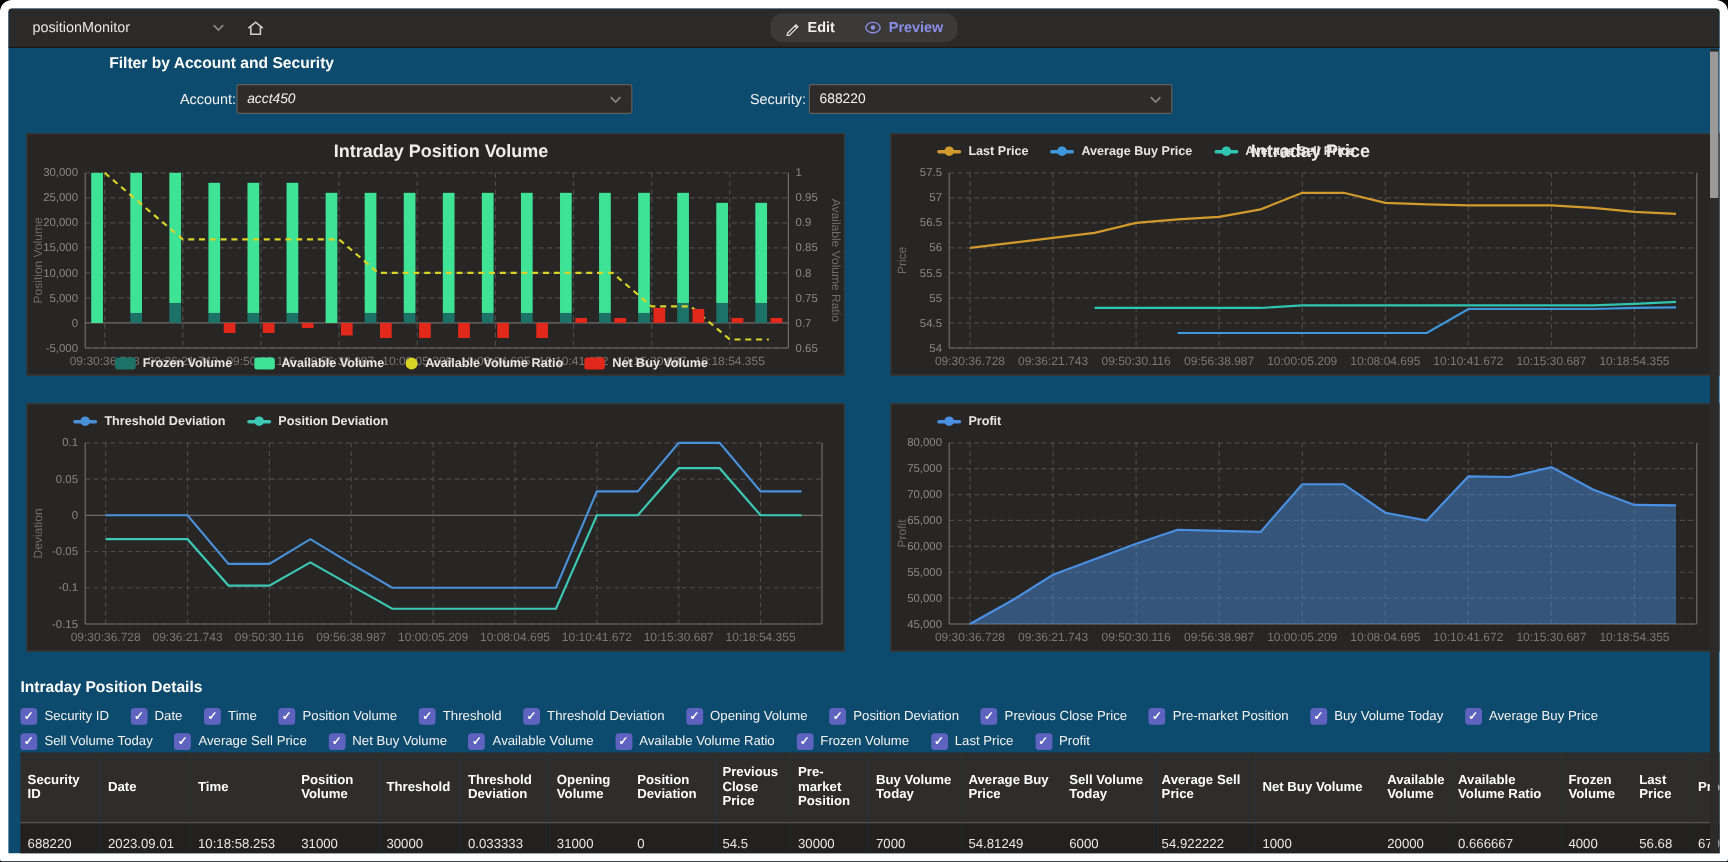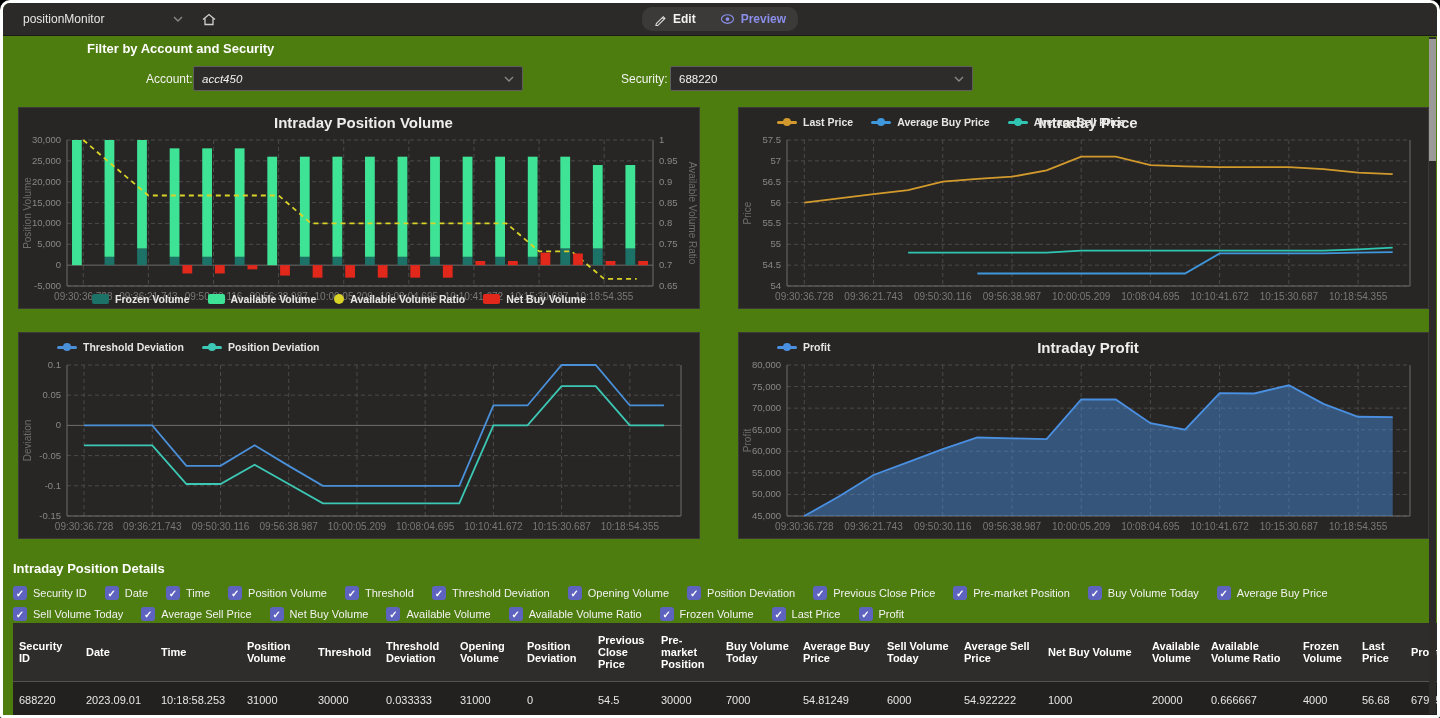--- a/index.html
+++ b/index.html
@@ -1,18 +1,18 @@
 <!DOCTYPE html>
 <html><head>
 <meta charset="utf-8">
 <style>
   html,body{margin:0;padding:0;background:#000;}
   *{box-sizing:border-box;}
-  .wrap{position:relative;width:1440px;height:718px;background:#4d7c0f;color:#f3f2f1;
-        font-family:"Liberation Sans",sans-serif;border:3px solid #ffffff;
+  .wrap{position:relative;width:1440px;height:718px;background:#0c4a6e;color:#f3f2f1;
+        font-family:"Liberation Sans",sans-serif;border:7px solid #ffffff;
         border-radius:10px 10px 2px 2px;overflow:hidden;}
   
   .topbar{position:absolute;left:0;top:0;right:0;height:33px;background:#2b2a29;
           border-bottom:1px solid #1b1a19;display:flex;align-items:center;}
   .app-select{display:flex;align-items:center;gap:8px;margin-left:20px;width:160px;cursor:pointer;}
   .app-select .t{font-size:12px;color:#e8e6e3;}
   .app-select svg{margin-left:auto;}
   .home-btn{margin-left:14px;background:transparent;border:none;padding:4px;cursor:pointer;display:flex;}
   .mode-toggle{position:absolute;left:50%;transform:translateX(-50%);display:flex;background:#3b3a39;
                border-radius:10px;overflow:hidden;}
@@ -331,21 +331,20 @@
           <span class="sw-line" style="--c: #4a90d9;"></span>
           <span>Threshold Deviation</span>
         </span>
         <span class="lg-item">
           <span class="sw-line" style="--c: #3cc8b4;"></span>
           <span>Position Deviation</span>
         </span>
       </div>
   </div>
   <div class="chart-panel" style="left:735px;top:329px;width:691px;height:207px;">
-    <div class="chart-title">Intraday Profit</div>
     <svg width="689" height="205">
         <line x1="48" x2="671" y1="183" y2="183" stroke="#4c4a48" stroke-width="1" stroke-dasharray="4 3"></line>
         <text x="42" y="186" text-anchor="end" class="tick">45,000</text>
         <line x1="48" x2="671" y1="161.42857142857142" y2="161.42857142857142" stroke="#4c4a48" stroke-width="1" stroke-dasharray="4 3"></line>
         <text x="42" y="164.42857142857142" text-anchor="end" class="tick">50,000</text>
         <line x1="48" x2="671" y1="139.85714285714286" y2="139.85714285714286" stroke="#4c4a48" stroke-width="1" stroke-dasharray="4 3"></line>
         <text x="42" y="142.85714285714286" text-anchor="end" class="tick">55,000</text>
         <line x1="48" x2="671" y1="118.28571428571428" y2="118.28571428571428" stroke="#4c4a48" stroke-width="1" stroke-dasharray="4 3"></line>
         <text x="42" y="121.28571428571428" text-anchor="end" class="tick">60,000</text>
         <line x1="48" x2="671" y1="96.71428571428571" y2="96.71428571428571" stroke="#4c4a48" stroke-width="1" stroke-dasharray="4 3"></line>

